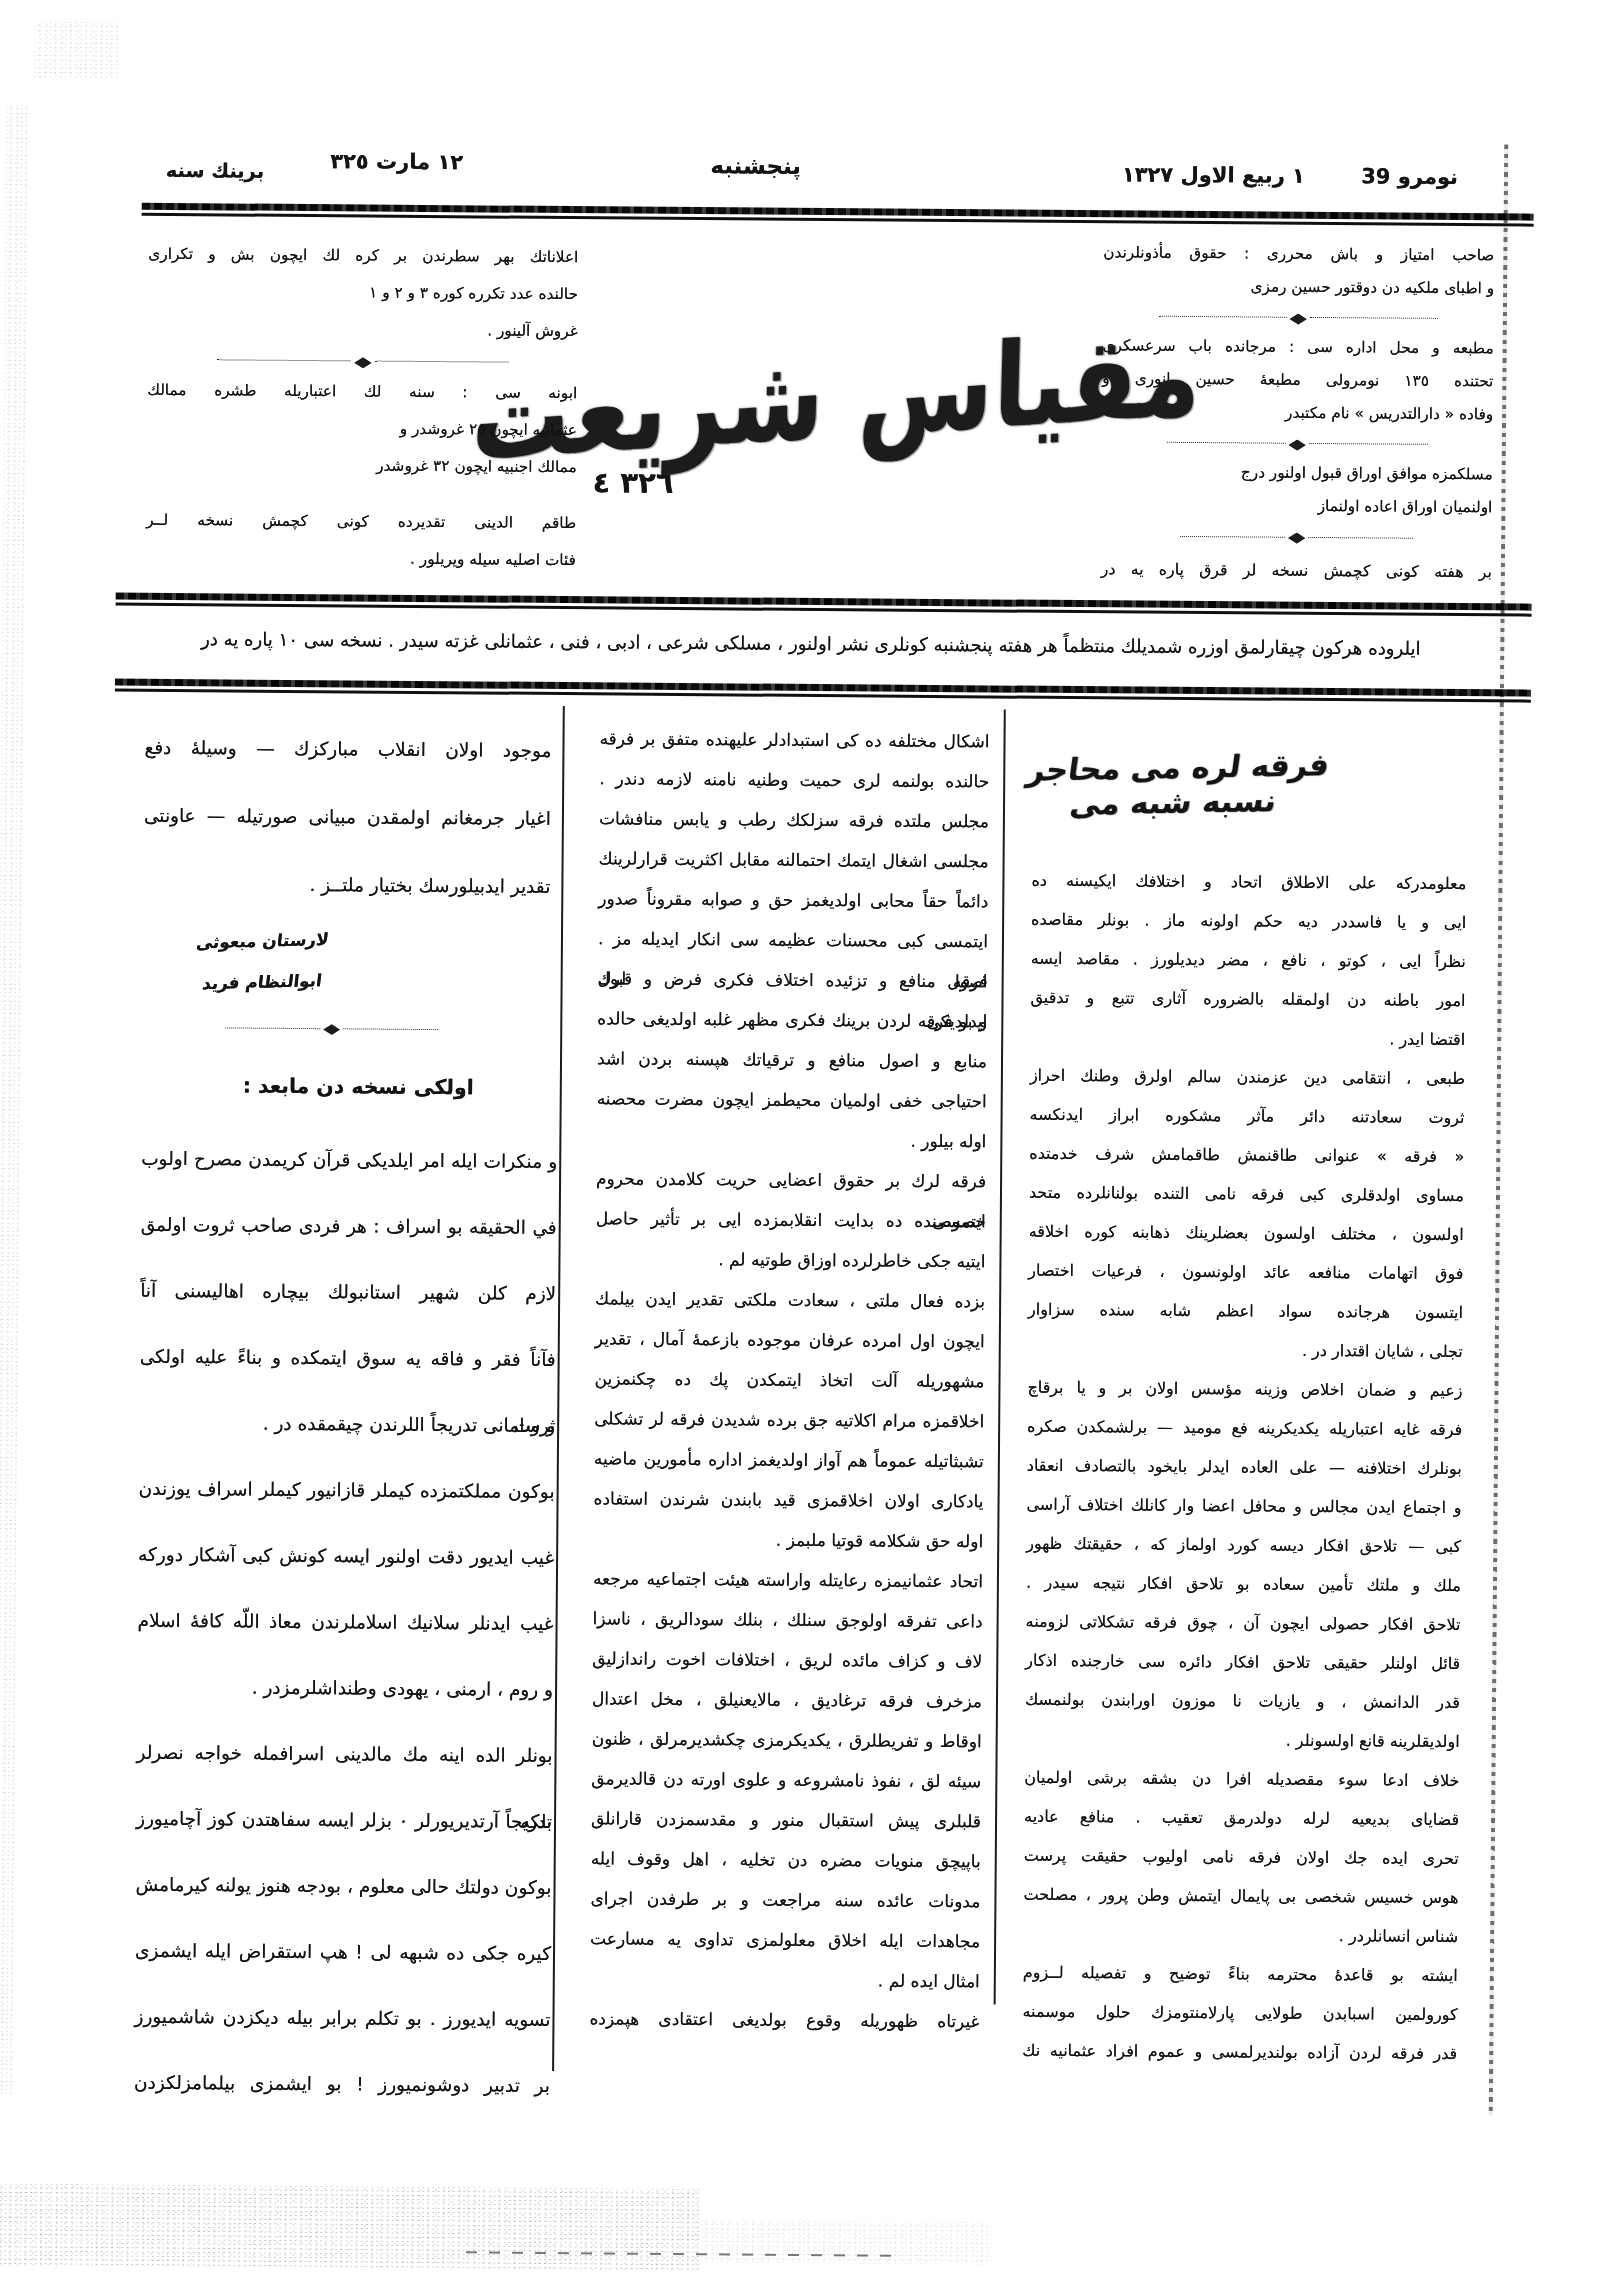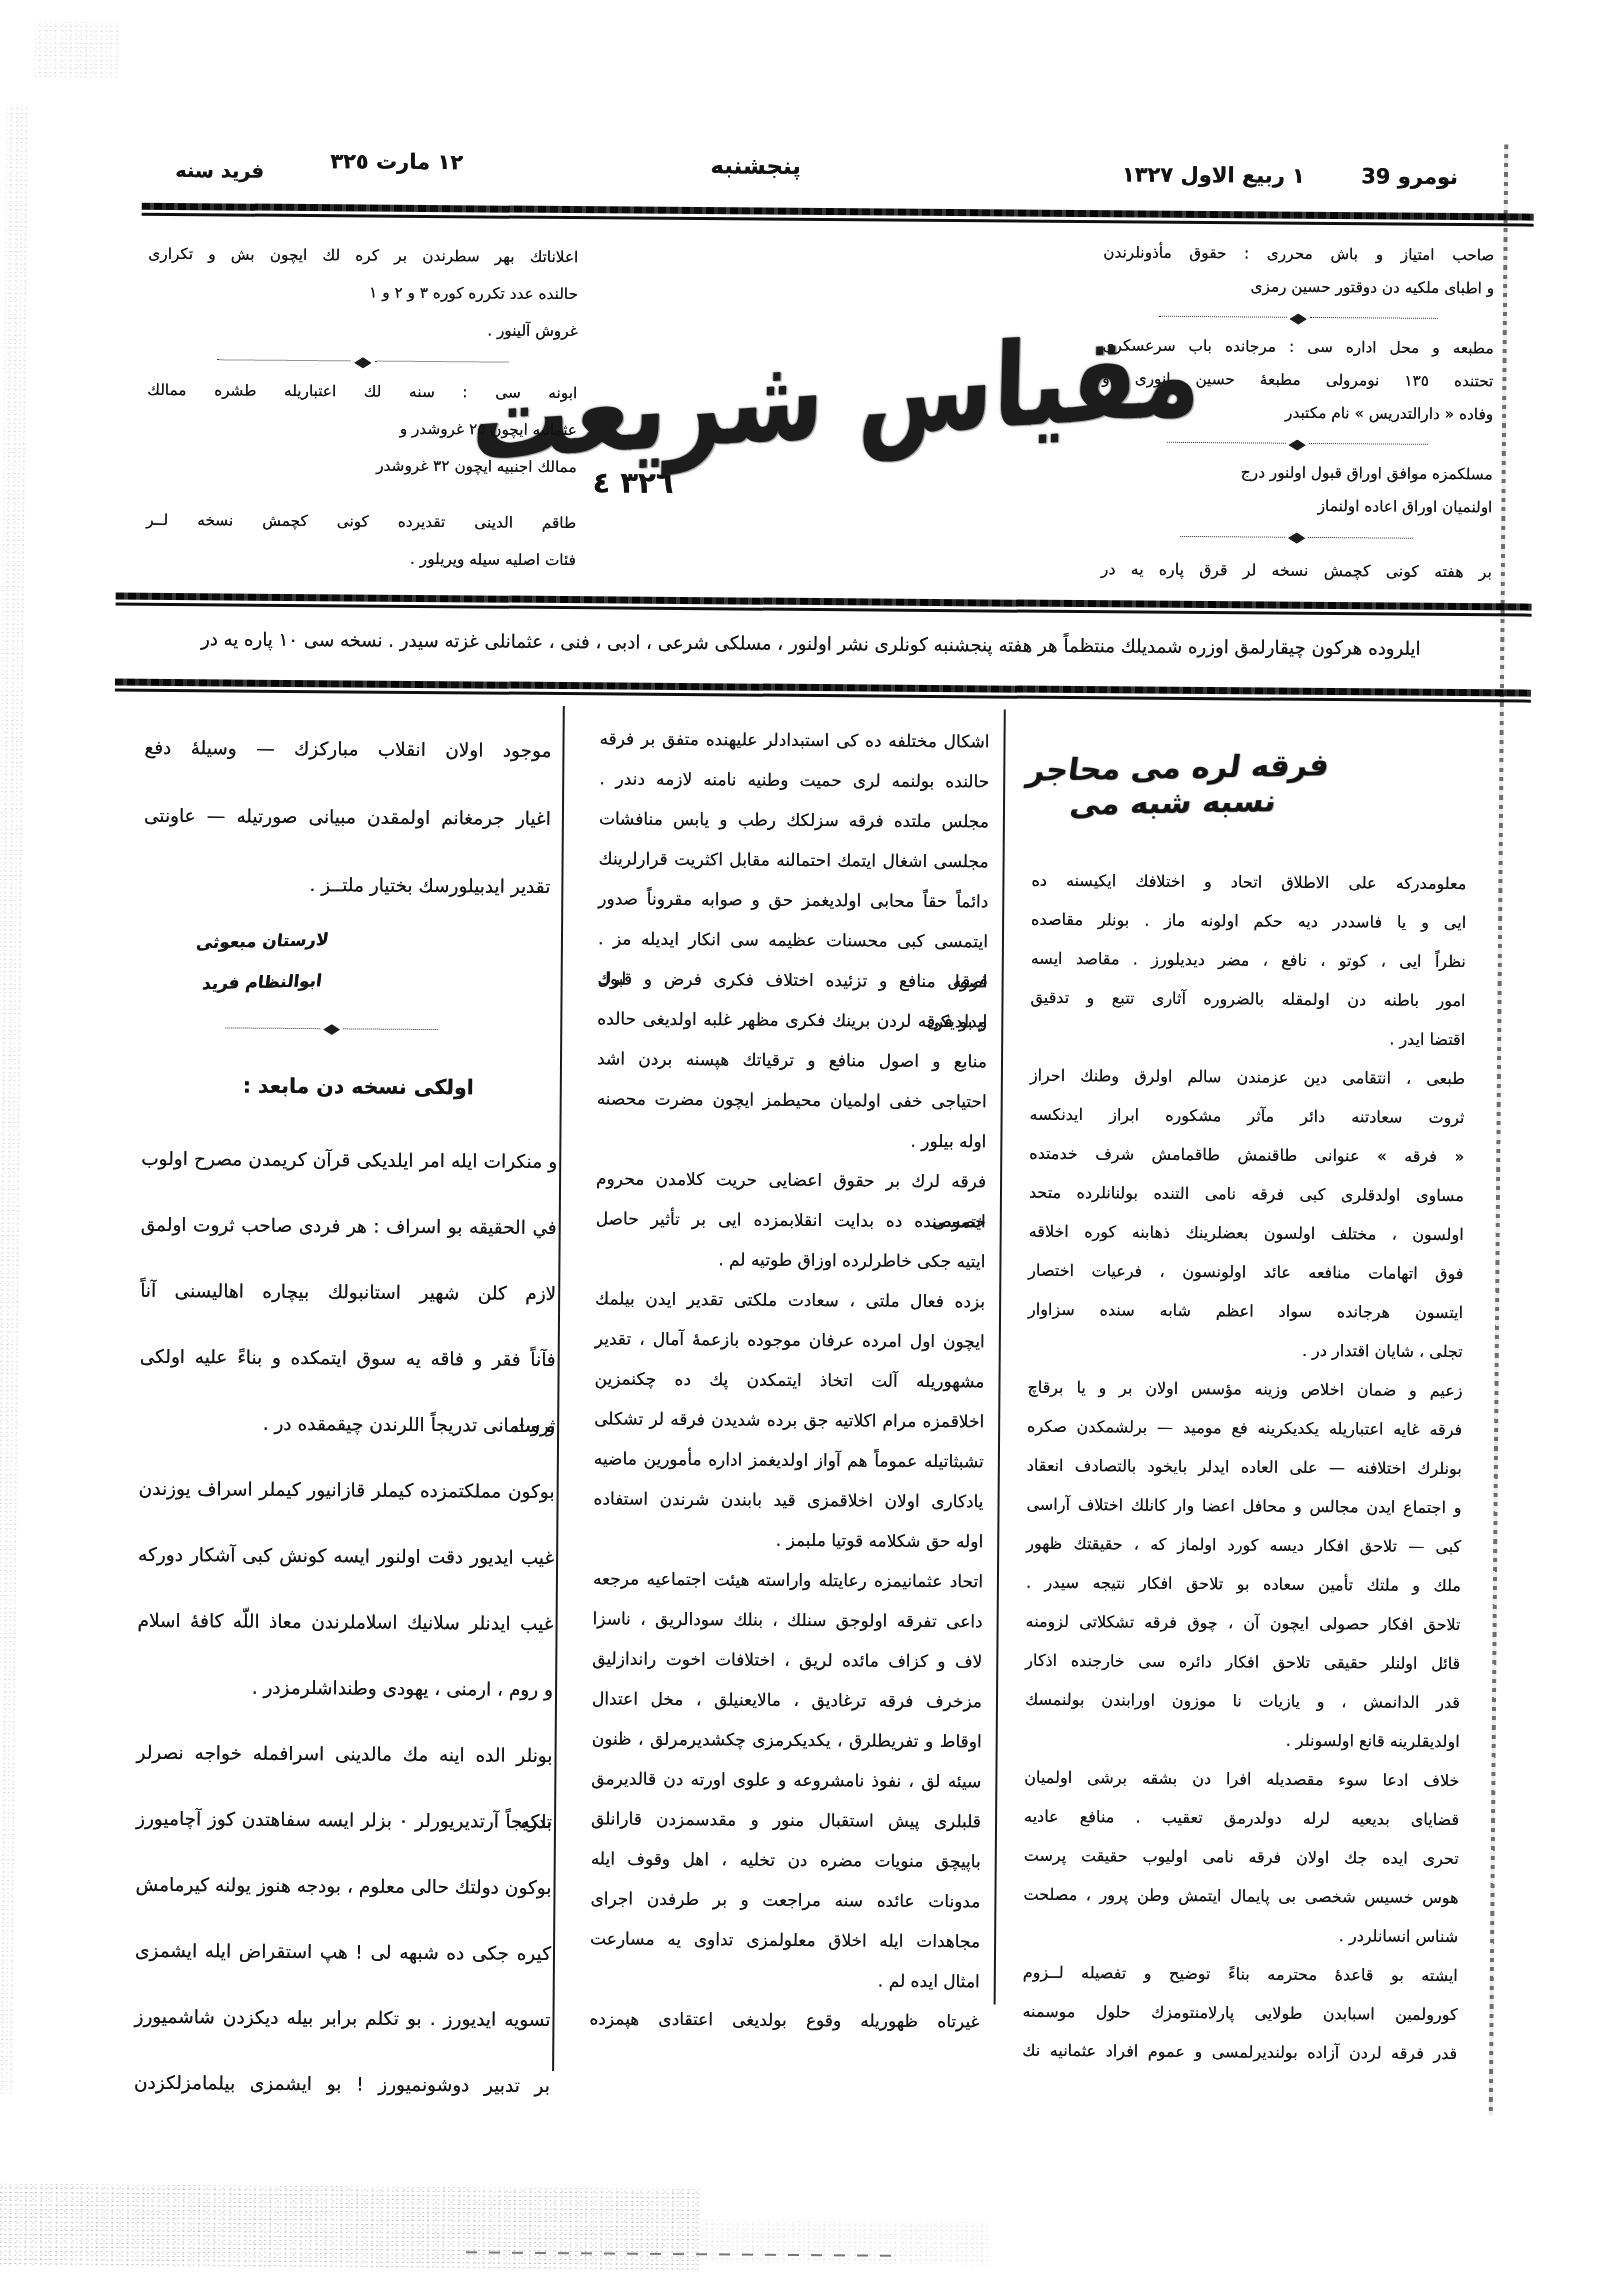--- a/index.html
+++ b/index.html
@@ -70,21 +70,21 @@
 </head>
 <body>
 
 <div class="viewport">
   <div class="rot">
 
     <div class="abs t toprow" style="right:171px;top:160px;">نومرو 39</div>
     <div class="abs t toprow" style="right:324px;top:160px;">١ ربيع الاول ١٣٢٧</div>
     <div class="abs t toprow" style="right:828px;top:153px;font-size:23px;">پنجشنبه</div>
     <div class="abs t toprow" style="right:1166px;top:153px;">١٢ مارت ٣٢٥</div>
-    <div class="abs t toprow" style="right:1365px;top:164px;font-size:19.4px;">فريد سنه</div>
+    <div class="abs t toprow" style="right:1365px;top:164px;font-size:19.4px;">برينك سنه</div>
 
     <div class="rule-double" style="left:136px;top:208px;width:1392px;"></div>
 
     <div class="abs t right-block" style="right:134px;top:234px;">
       <div>
 
       <span class="hdr-line t">صاحب امتياز و باش محرری : حقوق مأذونلرندن</span>
           <span class="hdr-line t short">و اطبای ملكيه دن    دوقتور حسين رمزی</span>
         </div>
       <div class="orn" style="margin:6.5px 56px;">

